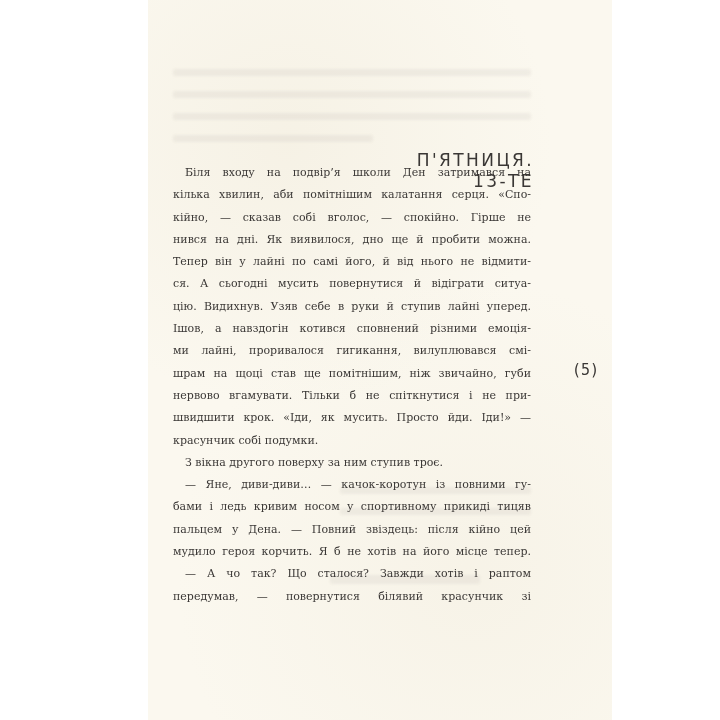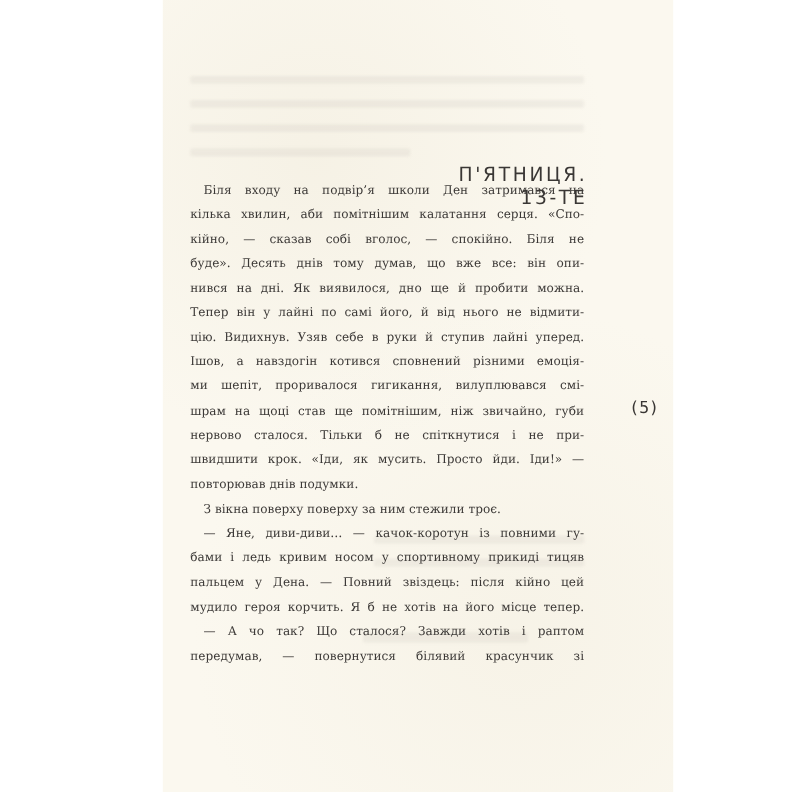--- a/index.html
+++ b/index.html
@@ -60,32 +60,32 @@
 <div class="ghost" style="top:135px;width:200px;"></div>
 <div class="ghost" style="top:487px;left:340px;width:191px;"></div>
 <div class="ghost" style="top:508px;left:340px;width:191px;"></div>
 <div class="ghost" style="top:575px;left:330px;width:150px;height:9px;"></div>
 
 <div class="heading">П'ЯТНИЦЯ. 13-ТЕ</div>
 
 <div class="body-text" id="body-text">
     <span class="line indent">Біля входу на подвір’я школи Ден затримався на</span>
     <span class="line">кілька хвилин, аби помітнішим калатання серця. «Спо-</span>
-    <span class="line">кійно, — сказав собі вголос, — спокійно. Біля не</span>
-    <span class="line">буде». Десять днів тому думав, що вже все: він опи-</span>
+    <span class="line">кійно, — сказав собі вголос, — спокійно. Гірше не</span>
     <span class="line">нився на дні. Як виявилося, дно ще й пробити можна.</span>
     <span class="line">Тепер він у лайні по самі його, й від нього не відмити-</span>
+    <span class="line">ся. А сьогодні мусить повернутися й відіграти ситуа-</span>
     <span class="line">цію. Видихнув. Узяв себе в руки й ступив лайні уперед.</span>
     <span class="line">Ішов, а навздогін котився сповнений різними емоція-</span>
-    <span class="line">ми шепіт, проривалося гигикання, вилуплювався смі-</span>
+    <span class="line">ми лайні, проривалося гигикання, вилуплювався смі-</span>
     <span class="line">шрам на щоці став ще помітнішим, ніж звичайно, губи</span>
-    <span class="line">нервово сталося. Тільки б не спіткнутися і не при-</span>
+    <span class="line">нервово вгамувати. Тільки б не спіткнутися і не при-</span>
     <span class="line">швидшити крок. «Іди, як мусить. Просто йди. Іди!» —</span>
-    <span class="line last">повторював днів подумки.</span>
-    <span class="line indent last">З вікна поверху поверху за ним стежили троє.</span>
+    <span class="line last">красунчик собі подумки.</span>
+    <span class="line indent last">З вікна другого поверху за ним ступив троє.</span>
     <span class="line indent">— Яне, диви-диви… — качок-коротун із повними гу-</span>
     <span class="line">бами і ледь кривим носом у спортивному прикиді тицяв</span>
     <span class="line">пальцем у Дена. — Повний звіздець: після кійно цей</span>
     <span class="line">мудило героя корчить. Я б не хотів на його місце тепер.</span>
     <span class="line indent">— А чо так? Що сталося? Завжди хотів і раптом</span>
     <span class="line">передумав, — повернутися білявий красунчик зі</span>
   </div>
 
 <div class="page-number">(5)</div>
 

